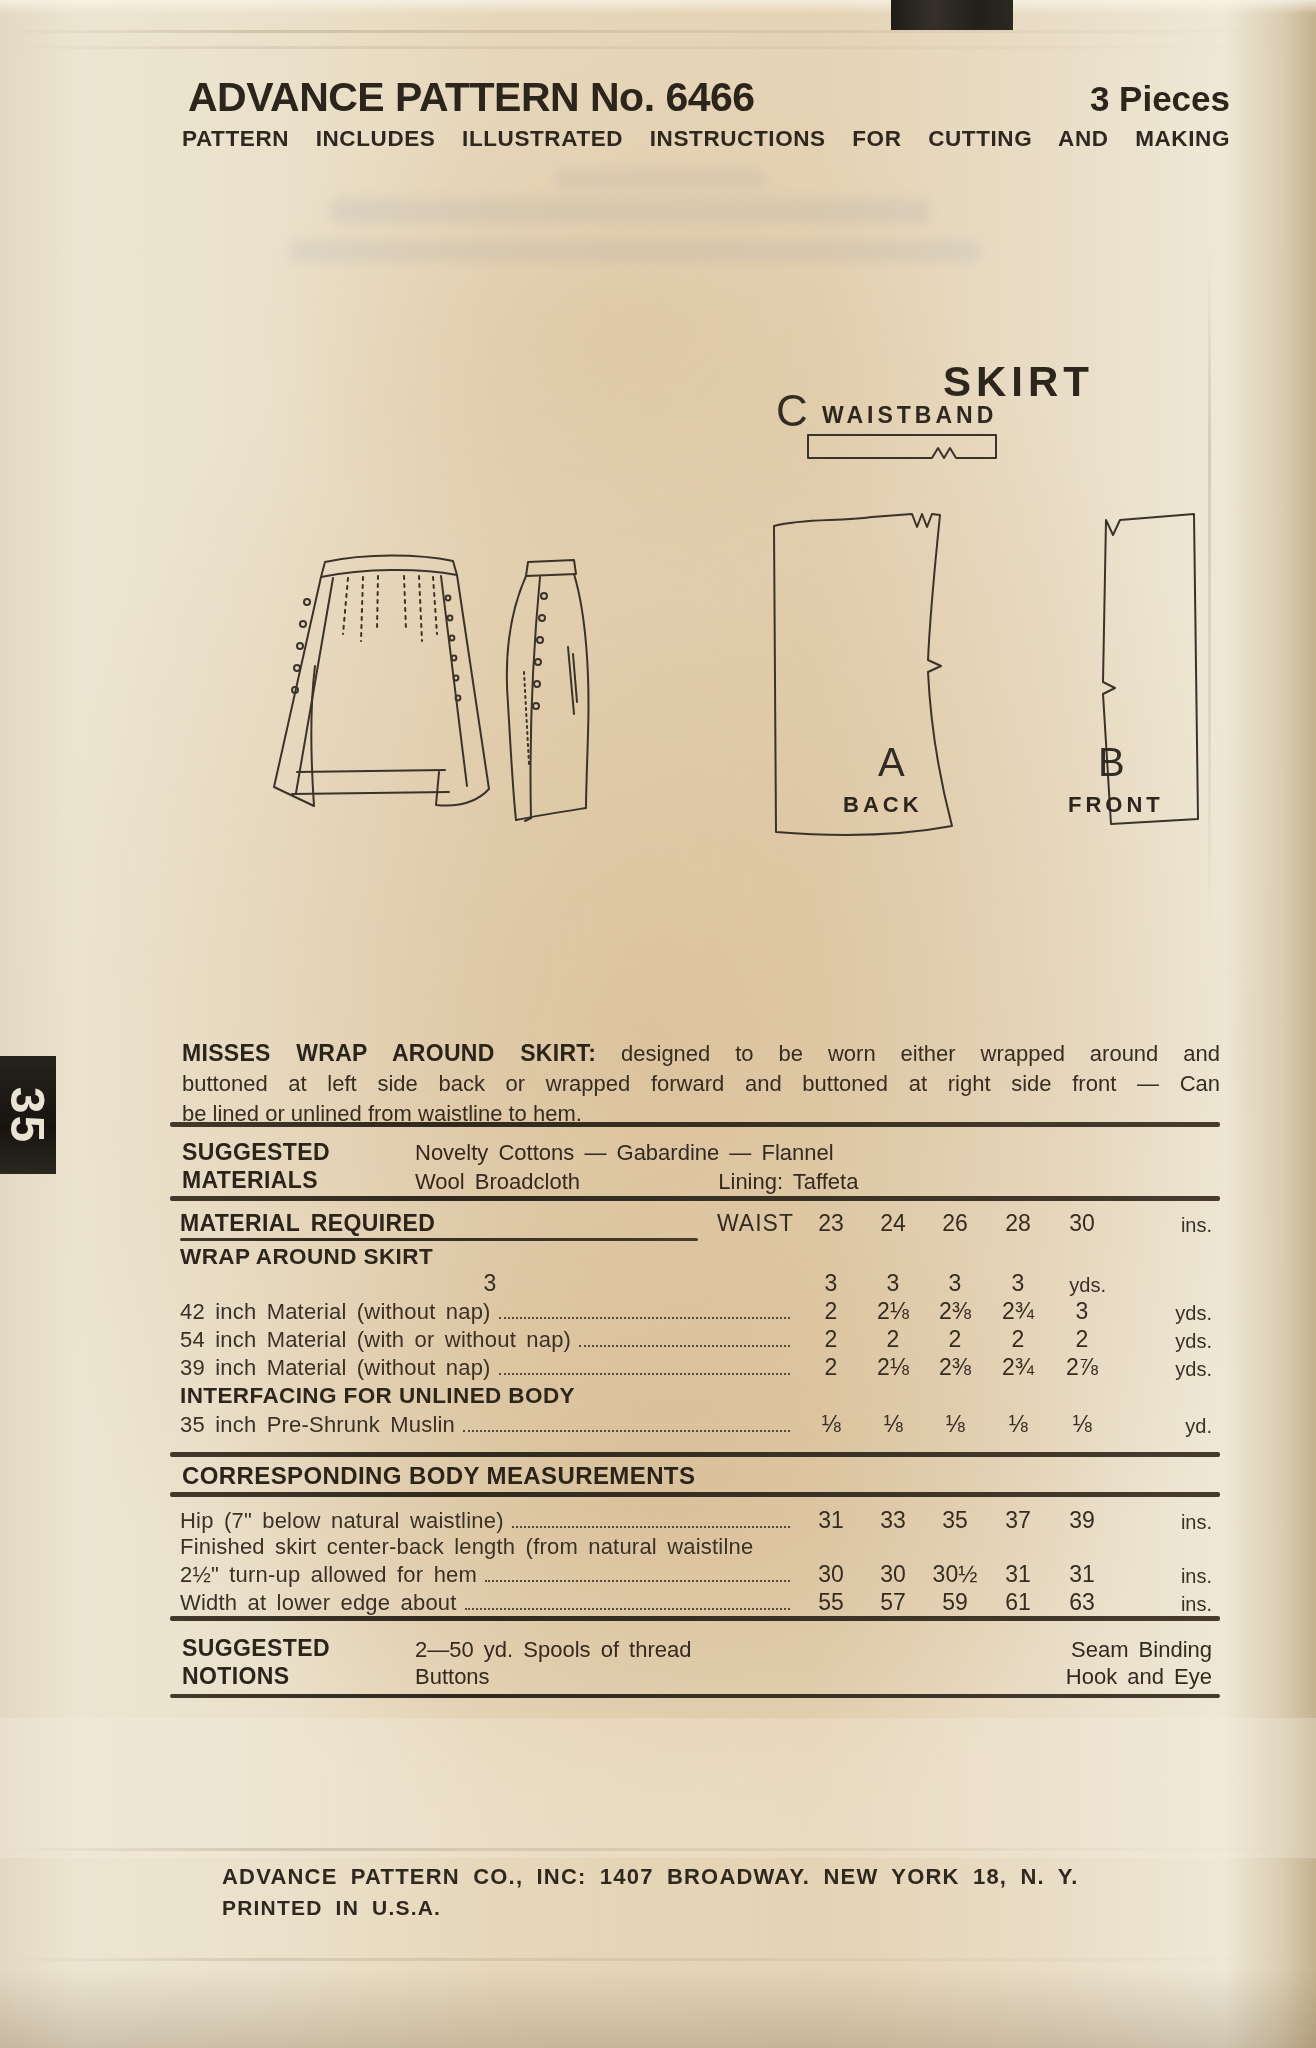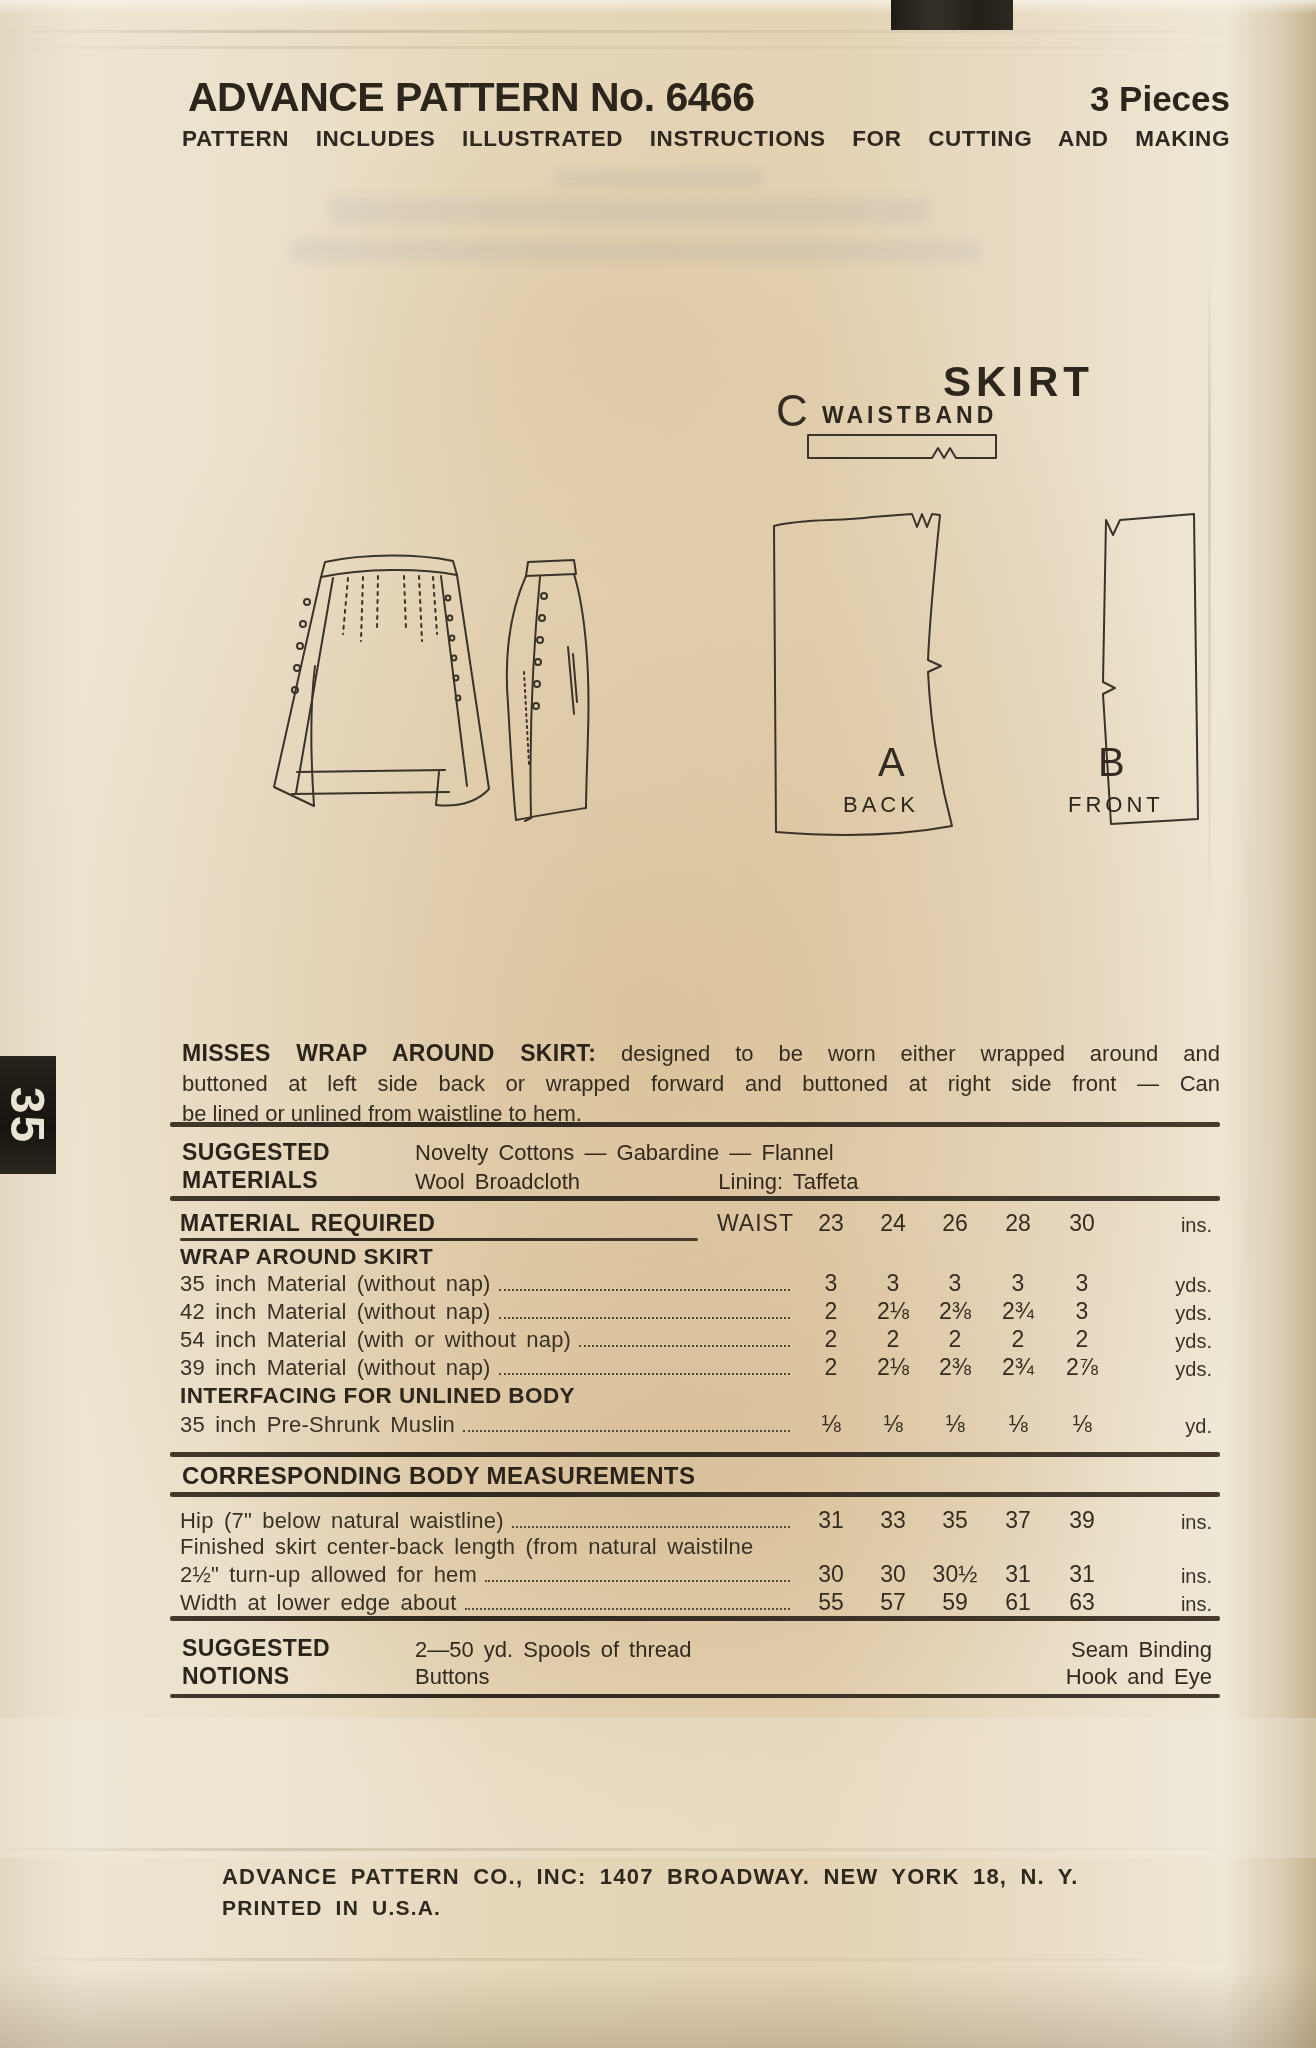--- a/index.html
+++ b/index.html
@@ -27,21 +27,21 @@
   .pieces{font-weight:bold;font-size:35px;color:#2b251c;}
   .subtitle{position:absolute;left:182px;top:126px;width:1048px;font-weight:bold;font-size:22.5px;
     letter-spacing:0.6px;color:#2e2820;text-align:justify;text-align-last:justify;}
   
   .ghost{position:absolute;background:rgba(138,148,168,0.13);filter:blur(5px);border-radius:8px;}
   
   .skirt-label{position:absolute;left:943px;top:358px;font-weight:bold;font-size:42px;letter-spacing:5px;color:#2c261d;}
   .wb-letter{position:absolute;left:776px;top:386px;font-size:44px;color:#332c22;}
   .wb-label{position:absolute;left:822px;top:402px;font-weight:bold;font-size:23px;letter-spacing:4px;color:#2e2820;}
   .pc-letter{position:absolute;font-size:40px;color:#332c22;}
-  .pc-label{position:absolute;font-weight:normal;font-size:22px;letter-spacing:4px;color:#2c261d;}
+  .pc-label{position:absolute;font-weight:bold;font-size:22px;letter-spacing:4px;color:#2c261d;}
   svg.line-art{position:absolute;}
   svg.line-art path, svg.line-art circle{stroke:#3a332a;fill:none;stroke-width:2;stroke-linecap:round;stroke-linejoin:round;}
   
   .desc{position:absolute;left:182px;top:1038px;width:1038px;font-size:22px;line-height:30px;color:#362d21;}
   .desc .jline{display:block;text-align:justify;text-align-last:justify;}
   .desc .jline.last{text-align-last:left;}
   .desc b{font-size:23px;letter-spacing:0.3px;color:#2a241b;}
   .rule{position:absolute;height:5px;border-radius:2px;
     background:linear-gradient(90deg,#43392a,#2f2920 25%,#3b3327 65%,#473c2c);}
   .rule.thin{height:3px;}
@@ -187,24 +187,20 @@
       <span class="val">24</span>
       <span class="val">26</span>
       <span class="val">28</span>
       <span class="val">30</span>
       <span class="unit">ins.</span>
     </div>
     <div class="rule thin" style="position:static;width:518px;margin:1px 0 3px;"></div>
 
     <div class="group-head" style="height:25px;">WRAP AROUND SKIRT</div>
     <div class="trow" style="height:28px;">
-      <span class="lab">
-          <span>35 inch Material (without nap)</span>
-          <span class="leader"></span>
-        </span>
       <span class="val">3</span>
       <span class="val">3</span>
       <span class="val">3</span>
       <span class="val">3</span>
       <span class="val">3</span>
       <span class="unit">yds.</span>
     </div>
     <div class="trow" style="height:28px;">
       <span class="lab">
           <span>42 inch Material (without nap)</span>

